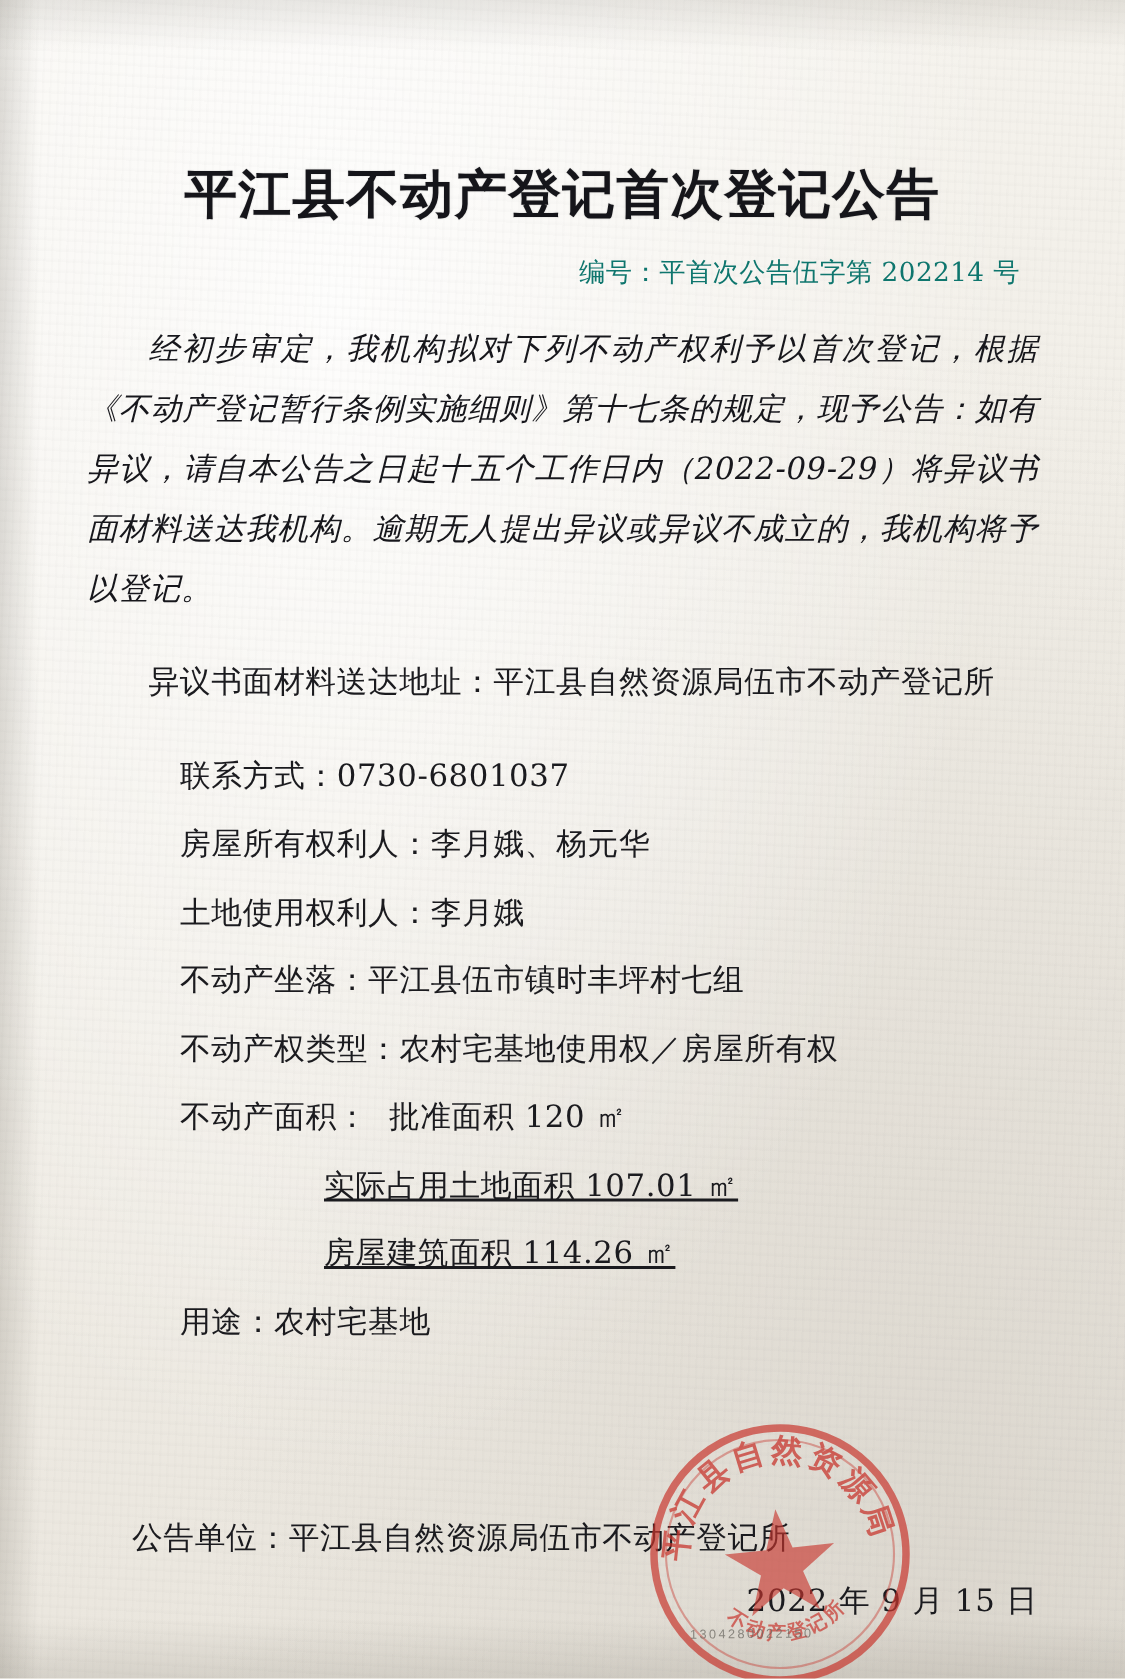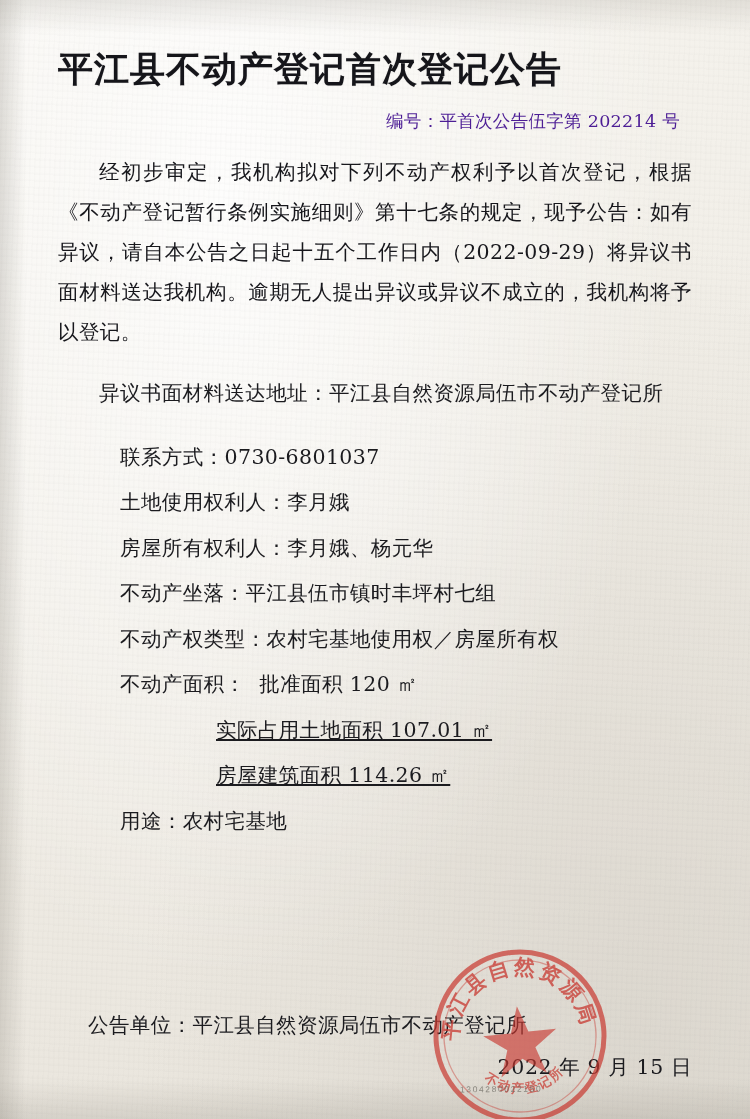--- a/index.html
+++ b/index.html
@@ -53,62 +53,62 @@
 
   .doc {
     position: absolute;
     inset: 0;
     padding: 0 58px;
     box-sizing: border-box;
   }
 
   .title {
     margin: 0;
-    padding-top: 46px;
-    text-align: left;
+    padding-top: 106px;
+    text-align: center;
     font-size: 35px;
     font-weight: 700;
     letter-spacing: 1px;
     font-family: "DejaVu Serif", "Liberation Serif", serif;
     color: #15151a;
     text-shadow: 0 0 1px rgba(0,0,0,0.25);
   }
 
   .doc-number {
     margin: 16px 12px 0 0;
     text-align: right;
     font-size: 17.5px;
     letter-spacing: 0.3px;
-    color: #4c1d95;
+    color: #0f766e;
   }
 
   .body-block {
     margin-top: 20px;
     font-size: 20.5px;
     line-height: 1.95;
     text-align: justify;
     text-justify: inter-ideograph;
     letter-spacing: 0.4px;
     color: #17171c;
   }
   .body-block .indent {
     text-indent: 2em;
+    font-style: italic;
   }
 
   .para {
     margin: 0;
   }
 
   .addr-para {
     margin: 22px 0 0 0;
     text-indent: 2em;
     font-size: 20.5px;
     line-height: 1.95;
     letter-spacing: 0.4px;
-    font-family: Liberation Mono, monospace;
   }
 
   .fields {
     margin-top: 20px;
     font-size: 20.5px;
     line-height: 2.22;
     letter-spacing: 0.4px;
   }
   .field {
     margin: 0;
@@ -182,22 +182,22 @@
   <div class="doc-number">编号：平首次公告伍字第 202214 号</div>
 
   <div class="body-block">
     <p class="para indent">经初步审定，我机构拟对下列不动产权利予以首次登记，根据《不动产登记暂行条例实施细则》第十七条的规定，现予公告：如有异议，请自本公告之日起十五个工作日内（2022-09-29）将异议书面材料送达我机构。逾期无人提出异议或异议不成立的，我机构将予以登记。</p>
   </div>
 
   <p class="addr-para">异议书面材料送达地址：平江县自然资源局伍市不动产登记所</p>
 
   <div class="fields">
     <p class="field"><span>联系方式：</span><span>0730-6801037</span></p>
+    <p class="field"><span>房屋所有权利人：</span><span>李月娥、杨元华</span></p>
     <p class="field"><span>土地使用权利人：</span><span>李月娥</span></p>
-    <p class="field"><span>房屋所有权利人：</span><span>李月娥、杨元华</span></p>
     <p class="field"><span>不动产坐落：</span><span>平江县伍市镇时丰坪村七组</span></p>
     <p class="field"><span>不动产权类型：</span><span>农村宅基地使用权／房屋所有权</span></p>
     <p class="field"><span>不动产面积：</span>&nbsp;&nbsp;<span>批准面积 120 ㎡</span></p>
     <p class="field sub"><span>实际占用土地面积 107.01 ㎡</span></p>
     <p class="field sub"><span>房屋建筑面积 114.26 ㎡</span></p>
     <p class="field"><span>用途：</span><span>农村宅基地</span></p>
   </div>
 
   <div class="footer">
     <p class="issuer">公告单位：平江县自然资源局伍市不动产登记所</p>

